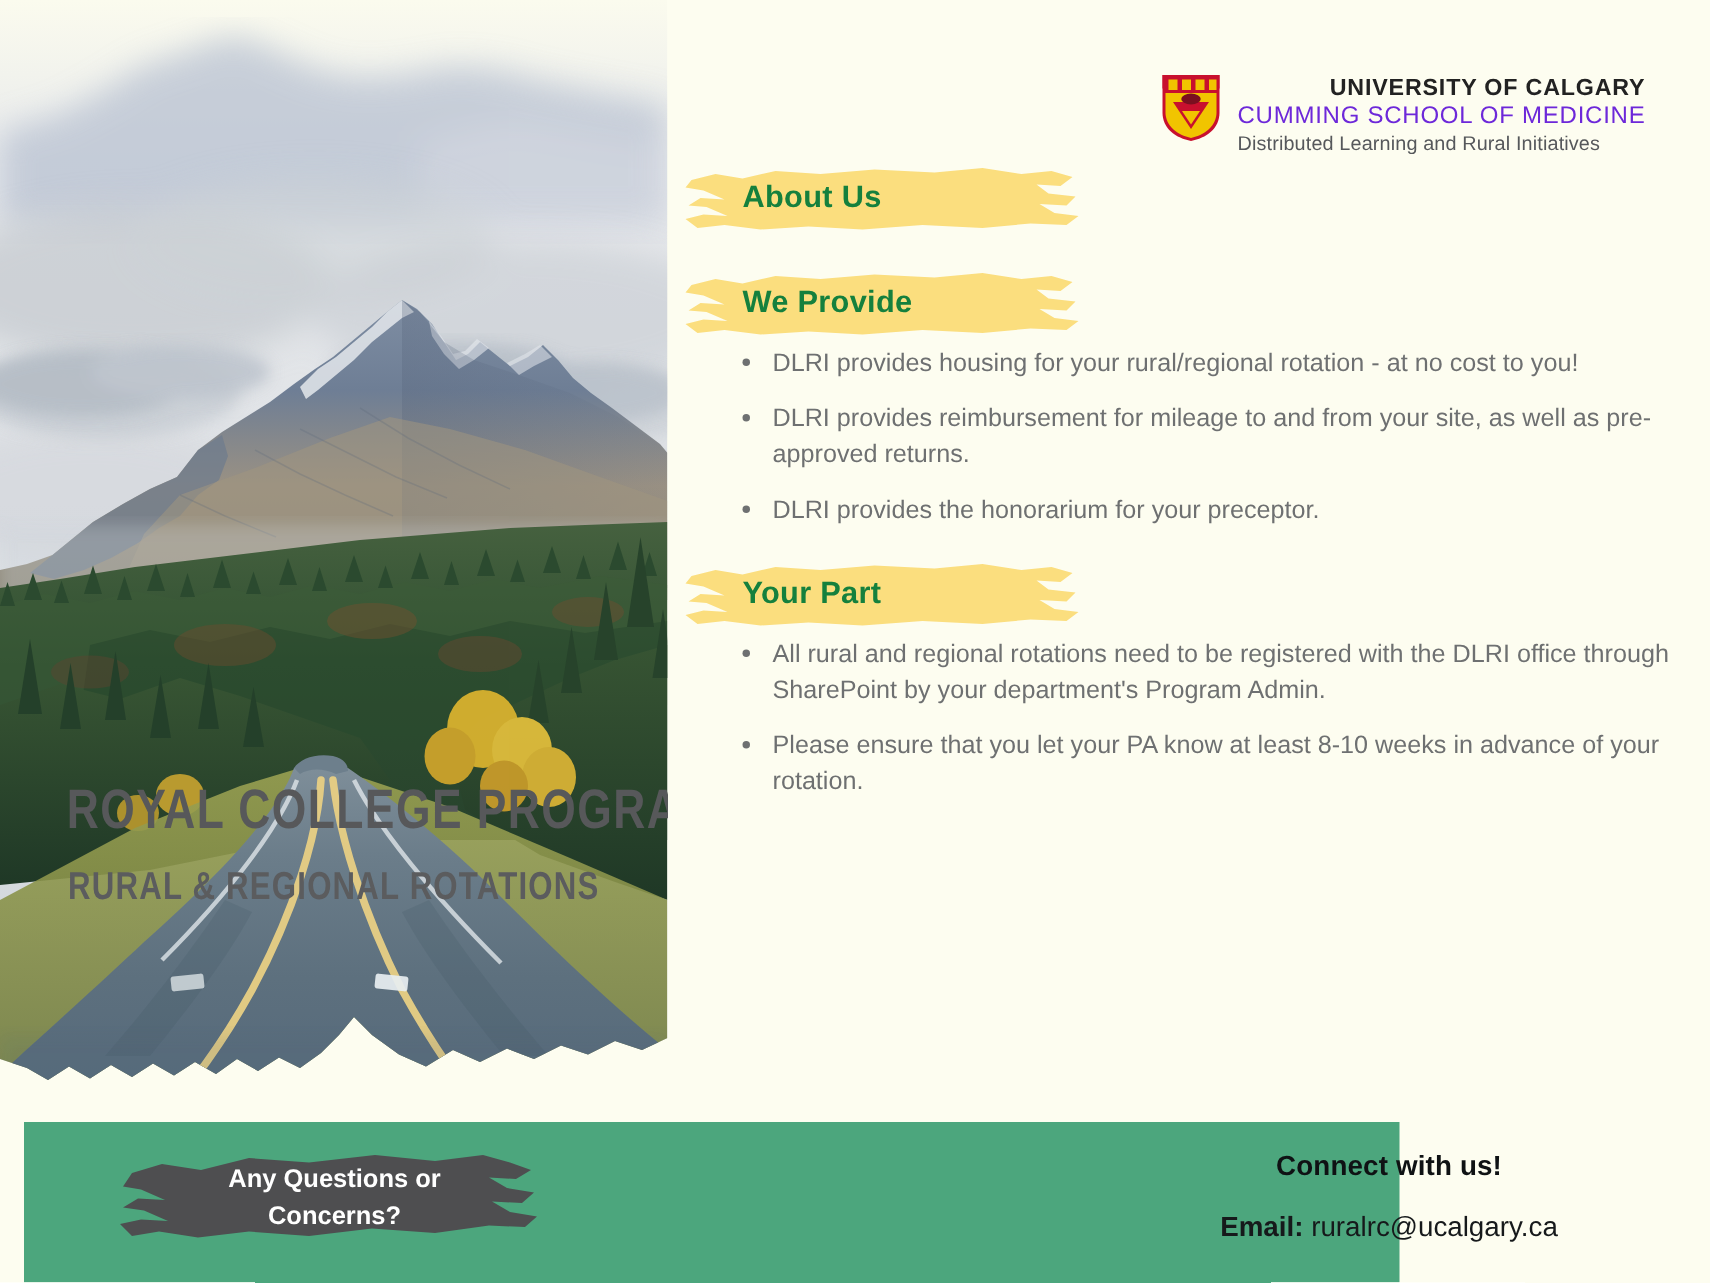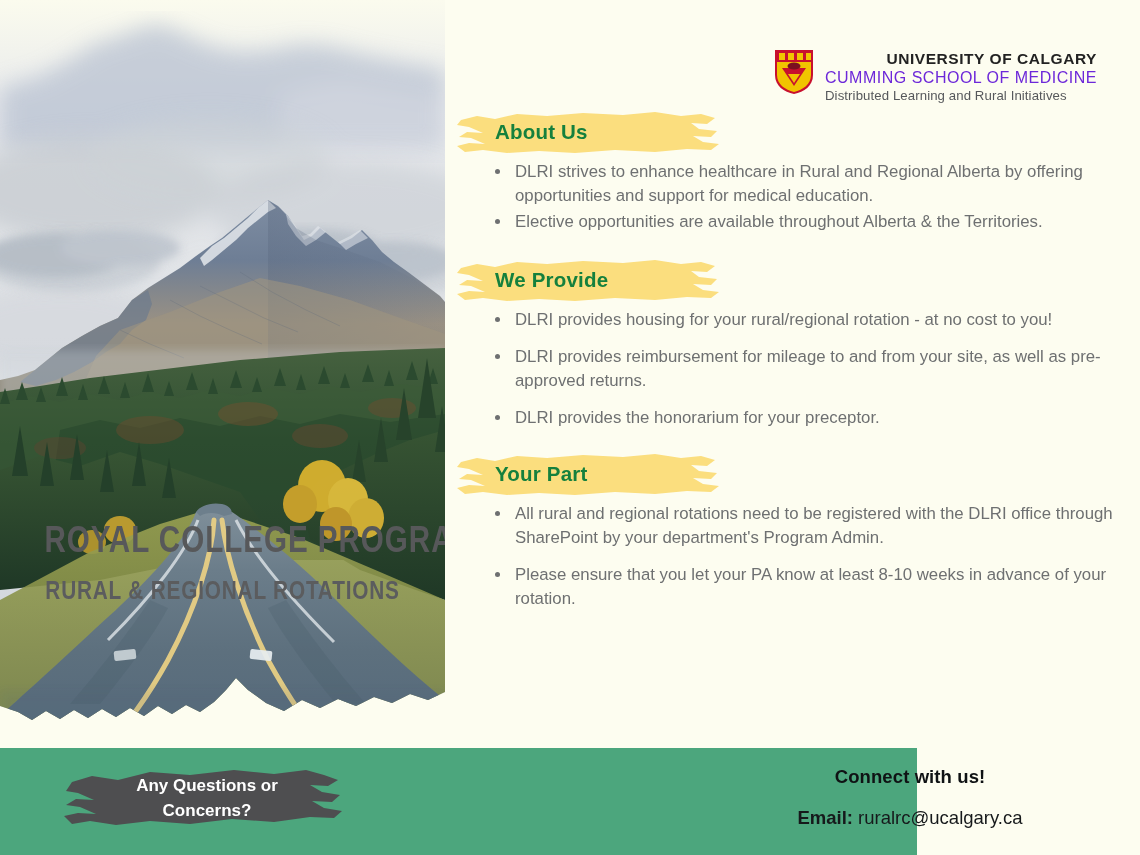--- a/index.html
+++ b/index.html
@@ -148,21 +148,21 @@
   ul.bullets.loose li { margin-bottom: 13px; }
 
   .sec-about   { margin-top: 0px; }
   .sec-provide { margin-top: 24px; }
   .sec-part    { margin-top: 22px; }
   .sec-comm    { margin-top: 20px; }
 
   
   .footer {
     position: absolute;
-    left: 0;
+    left: 16px;
     top: 748px;
     width: 917px;
     height: 107px;
     background: #4ca67d;
   }
   .footer-brush { position: absolute; left: 62px; top: 16px; width: 290px; height: 76px; }
   .footer-brush-text {
     position: absolute;
     left: 62px;
     top: 26px;
@@ -460,24 +460,20 @@
       <div class="heading-row">
         <svg class="brush" viewBox="0 0 270 46" preserveAspectRatio="none">
           <path d="M6,10 L22,6 L40,9 L62,4 L92,6 L128,3 L168,5 L200,2 L226,6
                    L246,4 L260,8 L252,14 L236,13 L244,19 L262,21 L256,27 L238,26
                    L248,32 L264,34 L256,40 L232,39 L200,42 L160,40 L120,43 L84,41
                    L52,43 L28,40 L10,42 L2,36 L14,33 L30,34 L16,28 L4,27 L12,22
                    L28,23 L14,17 L2,15 Z" fill="#fbde7e"></path>
         </svg>
         <div class="heading-text">About Us</div>
       </div>
-      <ul class="bullets">
-        <li>DLRI strives to enhance healthcare in Rural and Regional Alberta by offering opportunities and support for medical education.</li>
-        <li>Elective opportunities are available throughout Alberta &amp; the Territories.</li>
-      </ul>
     </div>
 
     <div class="section sec-provide">
       <div class="heading-row">
         <svg class="brush" viewBox="0 0 270 46" preserveAspectRatio="none">
           <path d="M6,10 L22,6 L40,9 L62,4 L92,6 L128,3 L168,5 L200,2 L226,6
                    L246,4 L260,8 L252,14 L236,13 L244,19 L262,21 L256,27 L238,26
                    L248,32 L264,34 L256,40 L232,39 L200,42 L160,40 L120,43 L84,41
                    L52,43 L28,40 L10,42 L2,36 L14,33 L30,34 L16,28 L4,27 L12,22
                    L28,23 L14,17 L2,15 Z" fill="#fbde7e"></path>

